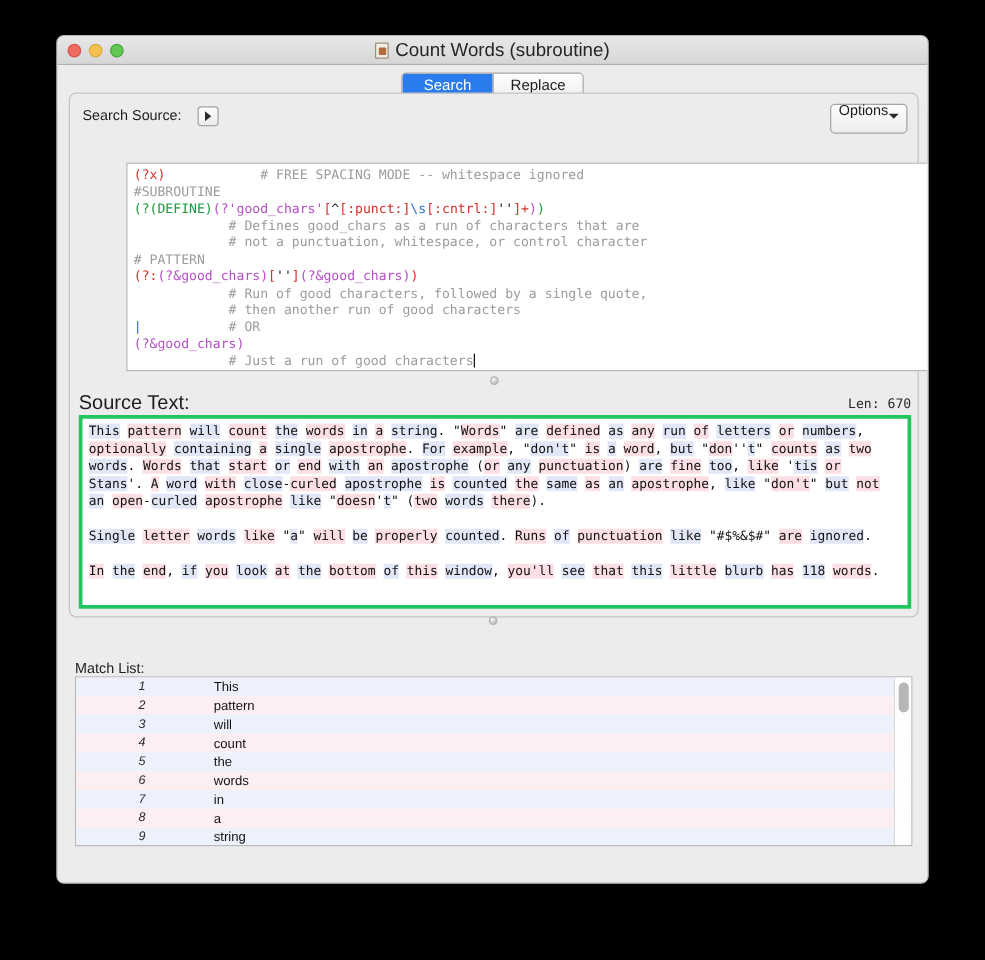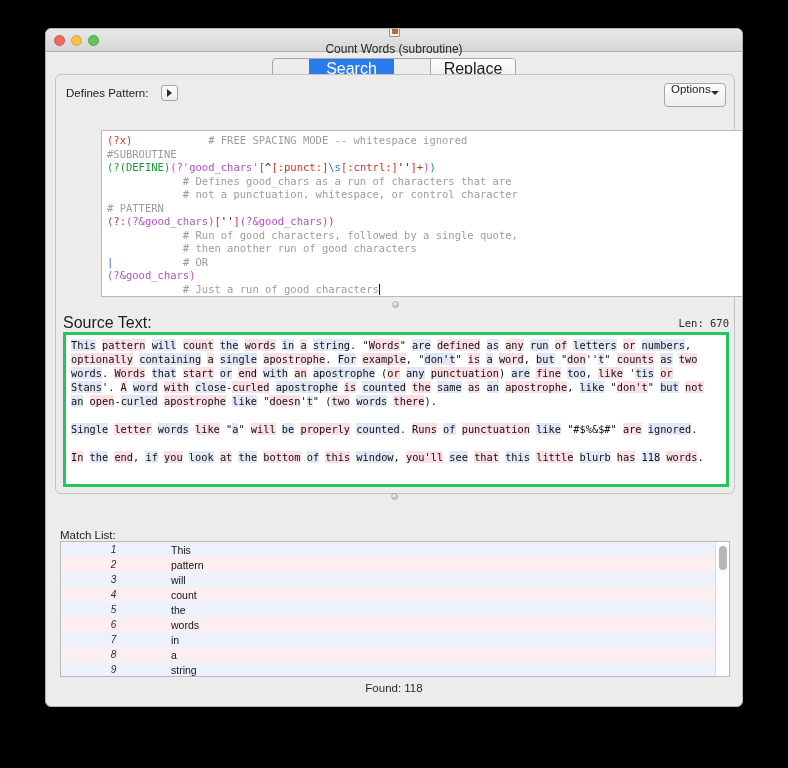--- a/index.html
+++ b/index.html
@@ -31,45 +31,44 @@
     border-bottom: 1px solid #b0b0b0;
     display: flex; align-items: center;
   }
   .lights { position: absolute; left: 8px; top: 6px; display: flex; gap: 6px; }
   .light { width: 11px; height: 11px; border-radius: 50%; }
   .light.red    { background: #ef6b5f; border: 1px solid #d6544a; }
   .light.yellow { background: #f5c04e; border: 1px solid #dba93c; }
   .light.green  { background: #62c655; border: 1px solid #4da843; }
   #title-wrap {
     width: 100%; text-align: center;
-    font-size: 12px; color: #262626;
-    display: flex; justify-content: center; align-items: center; gap: 5px; flex-direction: column;
+    font-size: 15px; color: #262626;
+    display: flex; justify-content: center; align-items: center; gap: 5px;
   }
   #doc-icon {
     width: 11px; height: 13px; background: #f3efe6;
     border: 1px solid #9a8f7d; border-radius: 1px;
     position: relative; display: inline-block;
   }
   #doc-icon::after {
     content: ""; position: absolute; left: 2px; top: 3px;
     width: 6px; height: 6px; background: #b06a3b; border-radius: 1px;
   }
 
   
   #tabbar {
     height: 34px; display: flex; justify-content: center;
     align-items: center; background: #ececec;
   }
   .tabgroup { display: flex; border-radius: 4px; overflow: hidden;
               border: 1px solid #a7a7a7; box-shadow: 0 1px 0 rgba(255,255,255,.6); }
   .tab {
-    width: 85px; height: 20px; line-height: 19px; text-align: center;
-    font-size: 16px; color: #1c1c1c; cursor: default;
+    width: 72px; height: 20px; line-height: 19px; text-align: center;
+    font-size: 12px; color: #1c1c1c; cursor: default;
     background: linear-gradient(#fefefe, #ededed);
-    margin-left: 36px;
   }
   .tab + .tab { border-left: 1px solid #a7a7a7; }
   .tab.active { background: #2a7bee; color: #ffffff; }
 
   
   #searchbox {
     position: absolute; left: 9px; top: 45px;
     width: 680px; height: 420px;
     border: 1px solid #c3c3c3; border-radius: 6px;
     background: #ececec;
@@ -229,21 +228,21 @@
   <div id="tabbar">
     <div class="tabgroup">
       <div class="tab active">Search</div>
       <div class="tab">Replace</div>
     </div>
   </div>
 
   <div id="searchbox">
 
     <div id="pattern-row">
-      <span id="pattern-label">Defines Pattern:</span>
+      <span id="pattern-label">Search Source:</span>
       <div id="pattern-disclosure"></div>
       <div id="options-button">
         <span>Options</span>
         <span id="options-arrow"></span>
       </div>
     </div>
 
     <div id="pattern-editor"><span class="red">(?x)</span>            <span class="cm"># FREE SPACING MODE -- whitespace ignored</span>
 <span class="cm">#SUBROUTINE</span>
 <span class="grn">(?(DEFINE)</span><span class="pur">(?'good_chars'</span><span class="red">[</span><span class="blk">^</span><span class="red">[:punct:]</span><span class="blu">\s</span><span class="red">[:cntrl:]</span><span class="blk">''</span><span class="red">]</span><span class="red">+</span><span class="pur">)</span><span class="grn">)</span>
@@ -319,16 +318,15 @@
       <span class="idx">9</span>
       <span class="val">string</span>
     </div>
 
     <div id="ml-scrollbar">
       <div id="ml-thumb"></div>
     </div>
   </div>
 
   <div id="status">
-    <div>Found: 118</div>
   </div>
 
 </div>
 
 </body></html>

